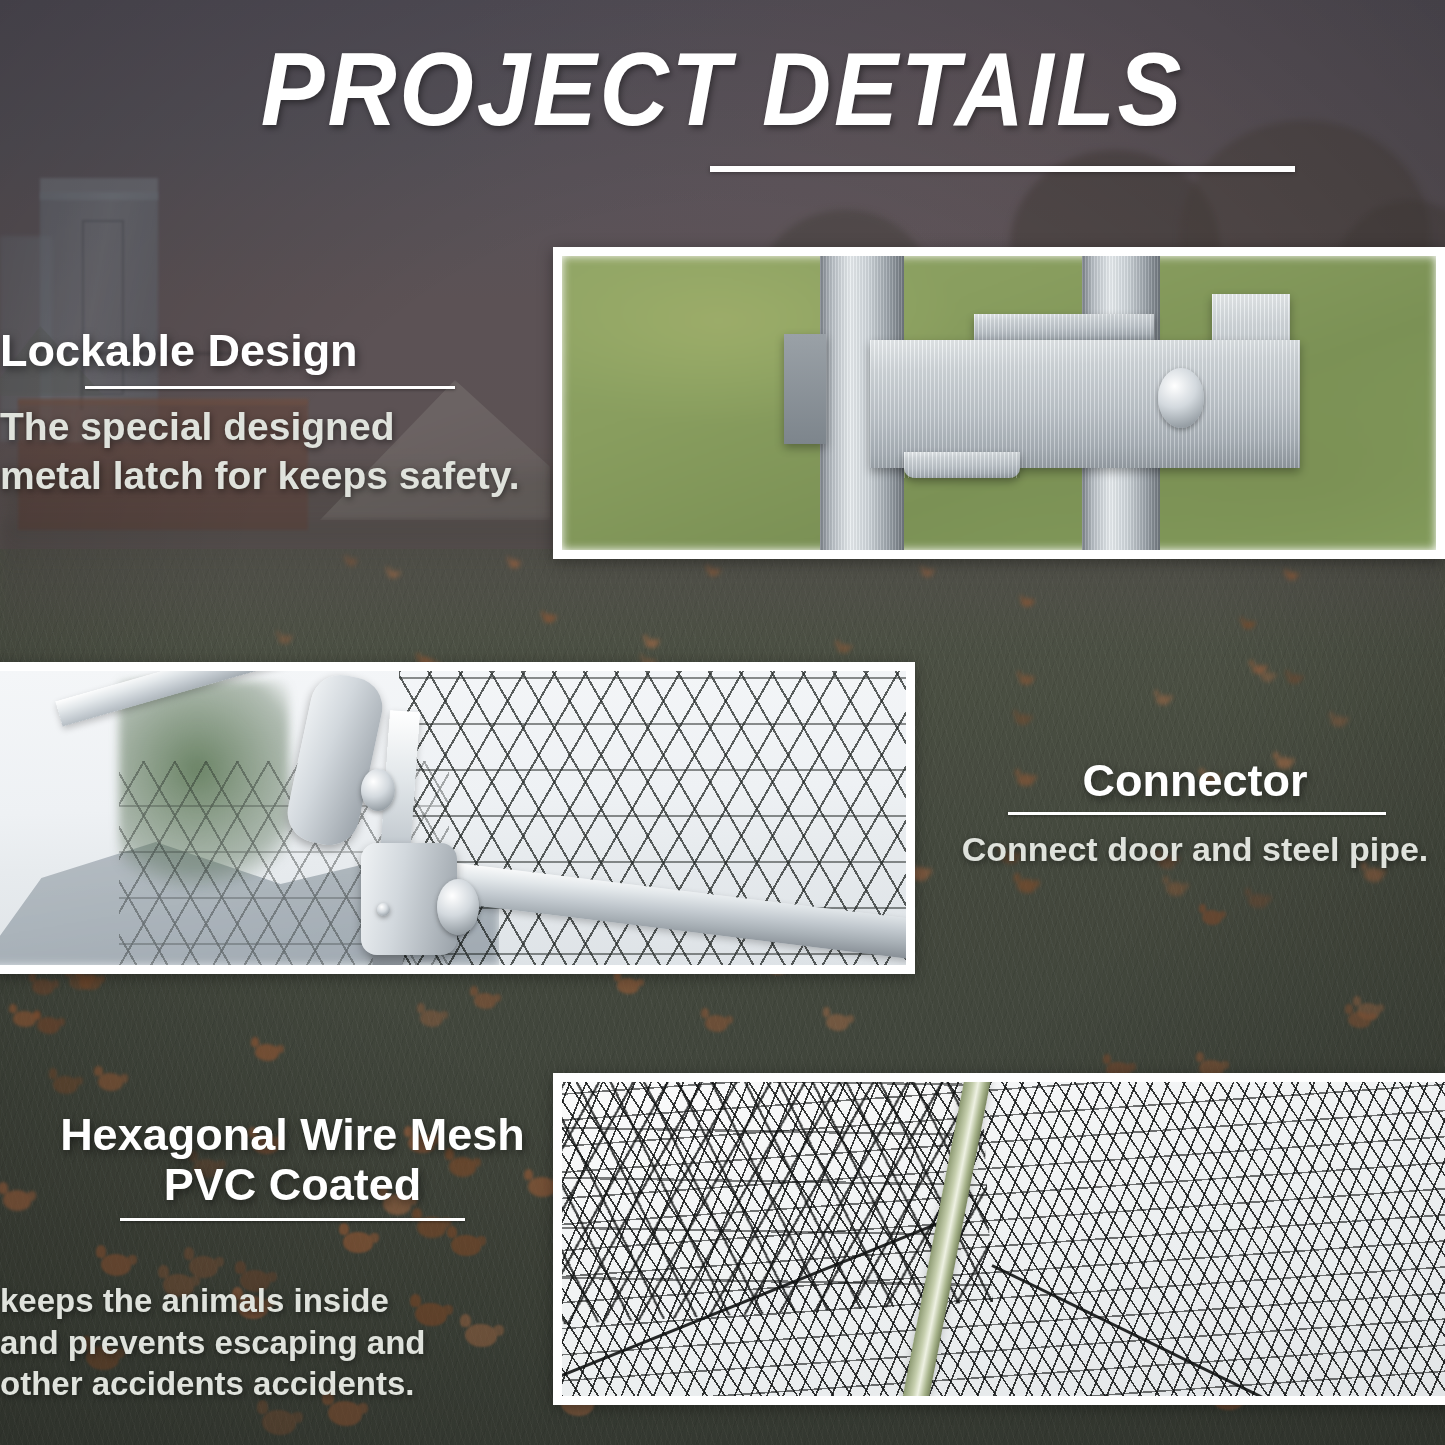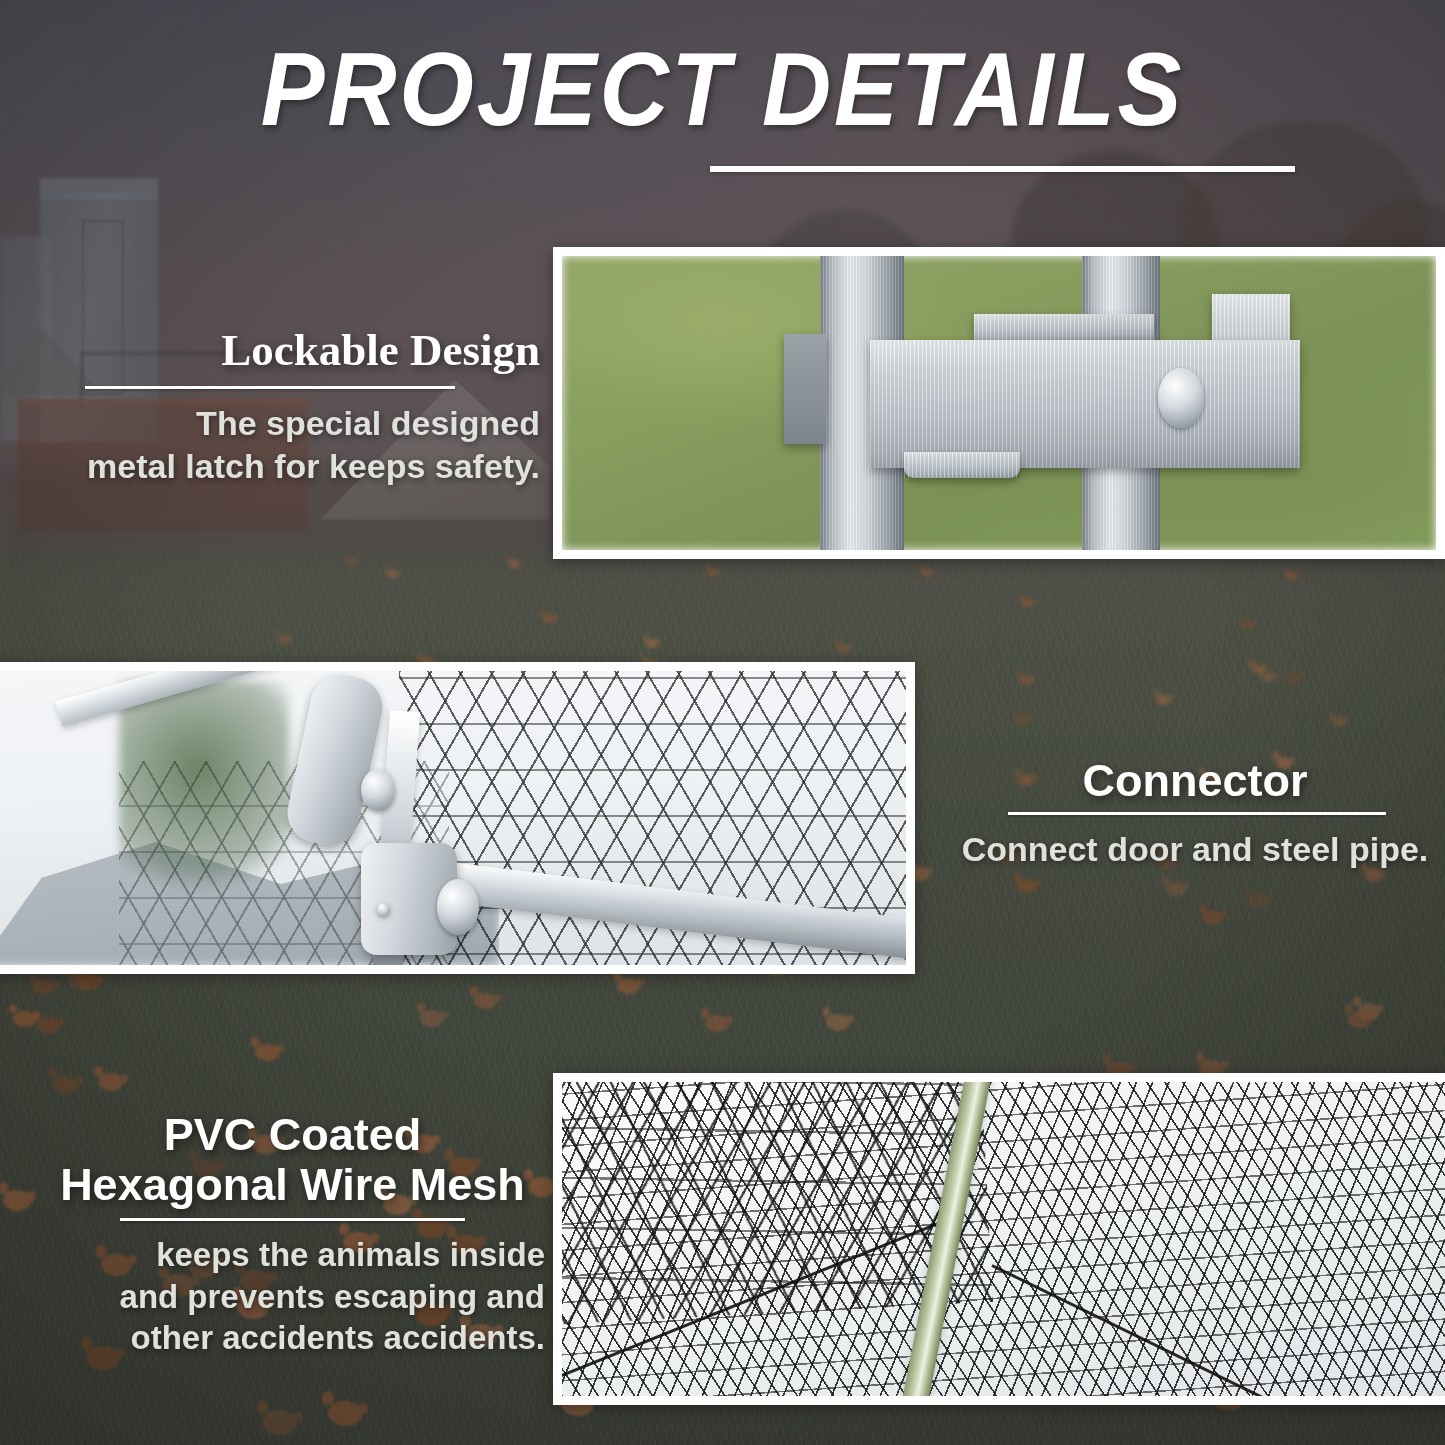--- a/index.html
+++ b/index.html
@@ -267,33 +267,33 @@
   .b-txt{
     position:absolute;
     color:#dfe2dc;
     font-weight:bold;
     text-shadow:1px 2px 6px rgba(0,0,0,.48);
     line-height:1.26;
   }
   .rule{position:absolute;background:#ffffff;height:3px;box-shadow:0 1px 3px rgba(0,0,0,.4);}
 
   
-  #h-lock{left:0;top:326px;width:540px;text-align:right;font-size:45px;font-family:Liberation Serif, serif;}
+  #h-lock{left:0;top:326px;width:540px;text-align:left;font-size:45px;}
   #rule-lock{left:85px;top:386px;width:370px;}
-  #b-lock{left:0;top:402px;width:540px;text-align:right;font-size:34px;}
+  #b-lock{left:0;top:402px;width:540px;text-align:left;font-size:39px;}
 
   
   #h-conn{left:905px;top:756px;width:580px;text-align:center;font-size:45px;}
   #rule-conn{left:1008px;top:812px;width:378px;}
   #b-conn{left:905px;top:828px;width:580px;text-align:center;font-size:34px;}
 
   
   #h-pvc{left:0;top:1110px;width:585px;text-align:center;font-size:45px;}
   #rule-pvc{left:120px;top:1218px;width:345px;}
-  #b-pvc{left:0;top:1234px;width:545px;text-align:right;font-size:33px;}
+  #b-pvc{left:0;top:1280px;width:545px;text-align:left;font-size:33px;}
 </style>
 </head>
 <body>
 
 <div class="canvas">
 
   <div class="bg">
     <div class="bg-sky"></div>
     <div class="bg-sky2"></div>
     <div class="treeline"></div>
@@ -522,22 +522,22 @@
     <div>metal latch for keeps safety.</div>
   </div>
 
   <div class="h-txt" id="h-conn">Connector</div>
   <div class="rule" id="rule-conn"></div>
   <div class="b-txt" id="b-conn">
     <div>Connect door and steel pipe.</div>
   </div>
 
   <div class="h-txt" id="h-pvc">
+    <div>Hexagonal Wire Mesh</div>
     <div>PVC Coated</div>
-    <div>Hexagonal Wire Mesh</div>
   </div>
   <div class="rule" id="rule-pvc"></div>
   <div class="b-txt" id="b-pvc">
     <div>keeps the animals inside</div>
     <div>and prevents escaping and</div>
     <div>other accidents accidents.</div>
   </div>
 
 </div>
 

